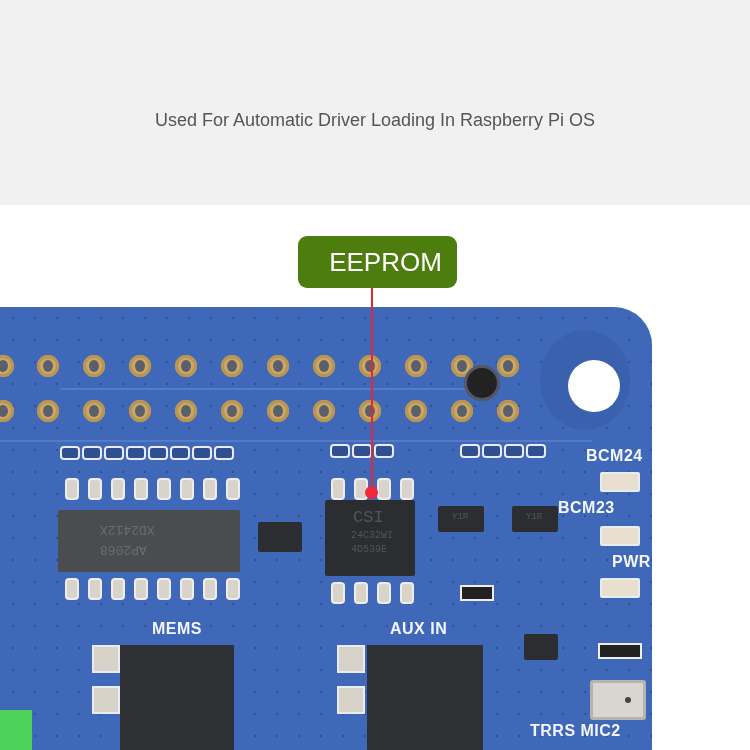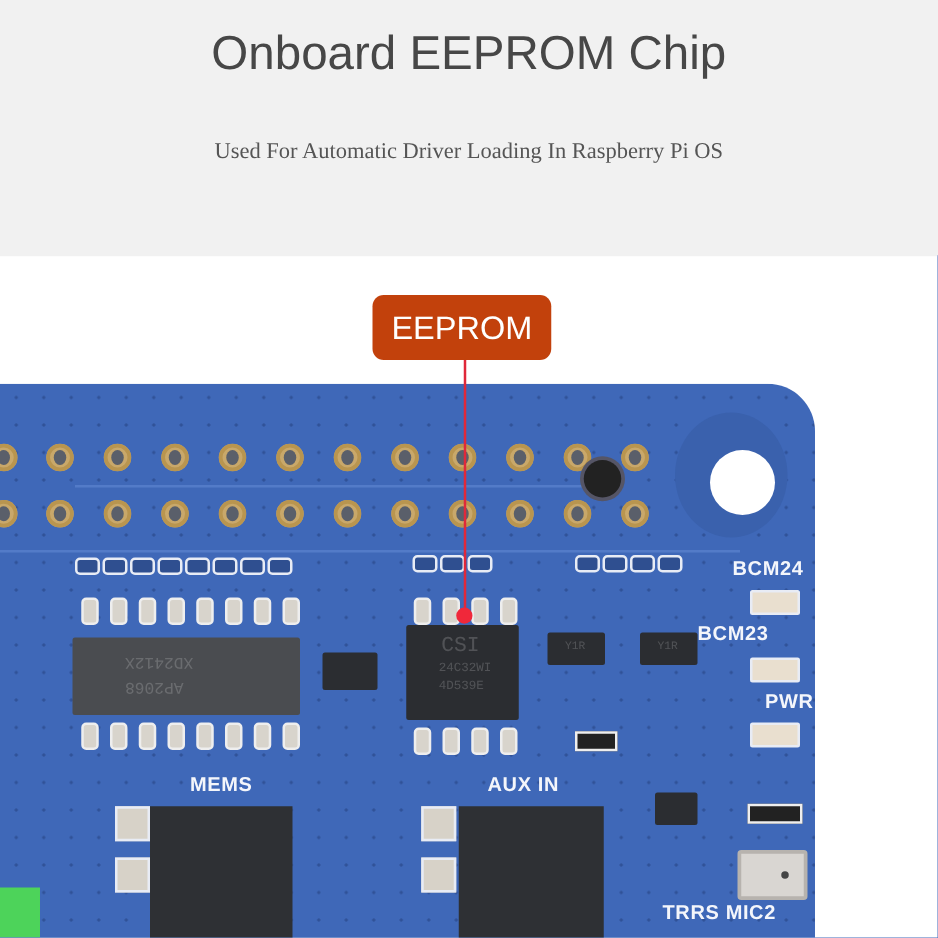--- a/index.html
+++ b/index.html
@@ -1,48 +1,47 @@
 <!DOCTYPE html>
 <html><head>
 <meta charset="utf-8">
 <style>
   html,body{margin:0;padding:0;}
   body{width:750px;height:750px;overflow:hidden;background:#ffffff;font-family:"Liberation Sans",sans-serif;position:relative;}
   .header{position:absolute;left:0;top:0;width:750px;height:205px;background:#f1f1f1;}
   .title{position:absolute;left:0;top:22px;width:750px;text-align:center;font-size:38px;color:#474747;font-weight:normal;}
-  .subtitle{position:absolute;left:0;top:110px;width:750px;text-align:center;font-size:18px;color:#555;font-family:Liberation Serif, serif;}
+  .subtitle{position:absolute;left:0;top:110px;width:750px;text-align:center;font-size:18px;color:#555;}
   .board{position:absolute;left:-20px;top:307px;width:672px;height:470px;background:#3f68b8;border-top-right-radius:38px;
     background-image:radial-gradient(rgba(20,40,90,.35) 1px,transparent 1.6px);background-size:22px 22px;}
   .trace{position:absolute;border:1px solid rgba(120,160,230,.35);}
   .pin{position:absolute;width:22px;height:22px;border-radius:50%;background:#c9a86a;box-shadow:inset 0 0 0 3px #b9954f;}
   .pin::after{content:"";position:absolute;left:6px;top:5px;width:10px;height:12px;border-radius:50%;background:#5a5f6a;}
   .mhole{position:absolute;left:540px;top:330px;width:90px;height:100px;border-radius:50%;background:#3a61ad;}
   .mhole-in{position:absolute;left:568px;top:360px;width:52px;height:52px;border-radius:50%;background:#fff;}
   .fid{position:absolute;left:467px;top:368px;width:30px;height:30px;border-radius:50%;background:#222;box-shadow:0 0 0 3px #556;}
-  .callout{position:absolute;left:298px;top:236px;width:143px;height:52px;background:#c2410c;border-radius:9px;color:#fff;font-size:26px;text-align:center;line-height:52px;}
+  .callout{position:absolute;left:298px;top:236px;width:143px;height:52px;background:#4d7c0f;border-radius:9px;color:#fff;font-size:26px;text-align:center;line-height:52px;padding-left:16px;}
   .callout-line{position:absolute;left:371px;top:288px;width:2px;height:204px;background:#e0283a;}
   .callout-dot{position:absolute;left:365px;top:486px;width:13px;height:13px;border-radius:50%;background:#f0283a;}
   .chip{position:absolute;background:#2b2d31;border-radius:2px;}
   .chip-lbl{position:absolute;color:rgba(255,255,255,.18);font-size:13px;font-family:"Liberation Mono",monospace;}
   .leg{position:absolute;width:10px;height:18px;background:#d8d4cc;border-radius:4px;border:2px solid #eee;}
   .silk{position:absolute;color:#f4f6fb;font-weight:bold;font-size:16px;letter-spacing:.5px;}
   .pad{position:absolute;width:16px;height:10px;border:2px solid #e8ecf5;border-radius:4px;background:#2f4f90;}
   .led{position:absolute;width:36px;height:16px;border:2px solid #e8ecf5;background:#e9dfcf;border-radius:2px;}
   .jack{position:absolute;background:#2e3034;}
   .jpad{position:absolute;width:24px;height:24px;background:#d7d2c8;border:2px solid #e8ecf5;}
   .green{position:absolute;left:0;top:710px;width:32px;height:40px;background:#4dd35a;}
   .mic{position:absolute;left:590px;top:680px;width:50px;height:34px;background:#d9d6d2;border:3px solid #b7b3ae;border-radius:3px;}
   .mic::after{content:"";position:absolute;left:32px;top:14px;width:6px;height:6px;border-radius:50%;background:#444;}
   .res{position:absolute;width:30px;height:12px;background:#222;border:2px solid #eee;}
 </style>
 </head>
 <body>
 
 <div class="header">
-  <div class="title">Onboard EEPROM Chip</div>
   <div class="subtitle">Used For Automatic Driver Loading In Raspberry Pi OS</div>
 </div>
 
 <div class="board"></div>
 <div class="trace" style="left:-10px;top:440px;width:600px;height:0;"></div>
 <div class="trace" style="left:60px;top:388px;width:420px;height:0;"></div>
 
 <div>
   <div class="pin" style="left:-8px;top:355px"></div>
   <div class="pin" style="left:37px;top:355px"></div>

